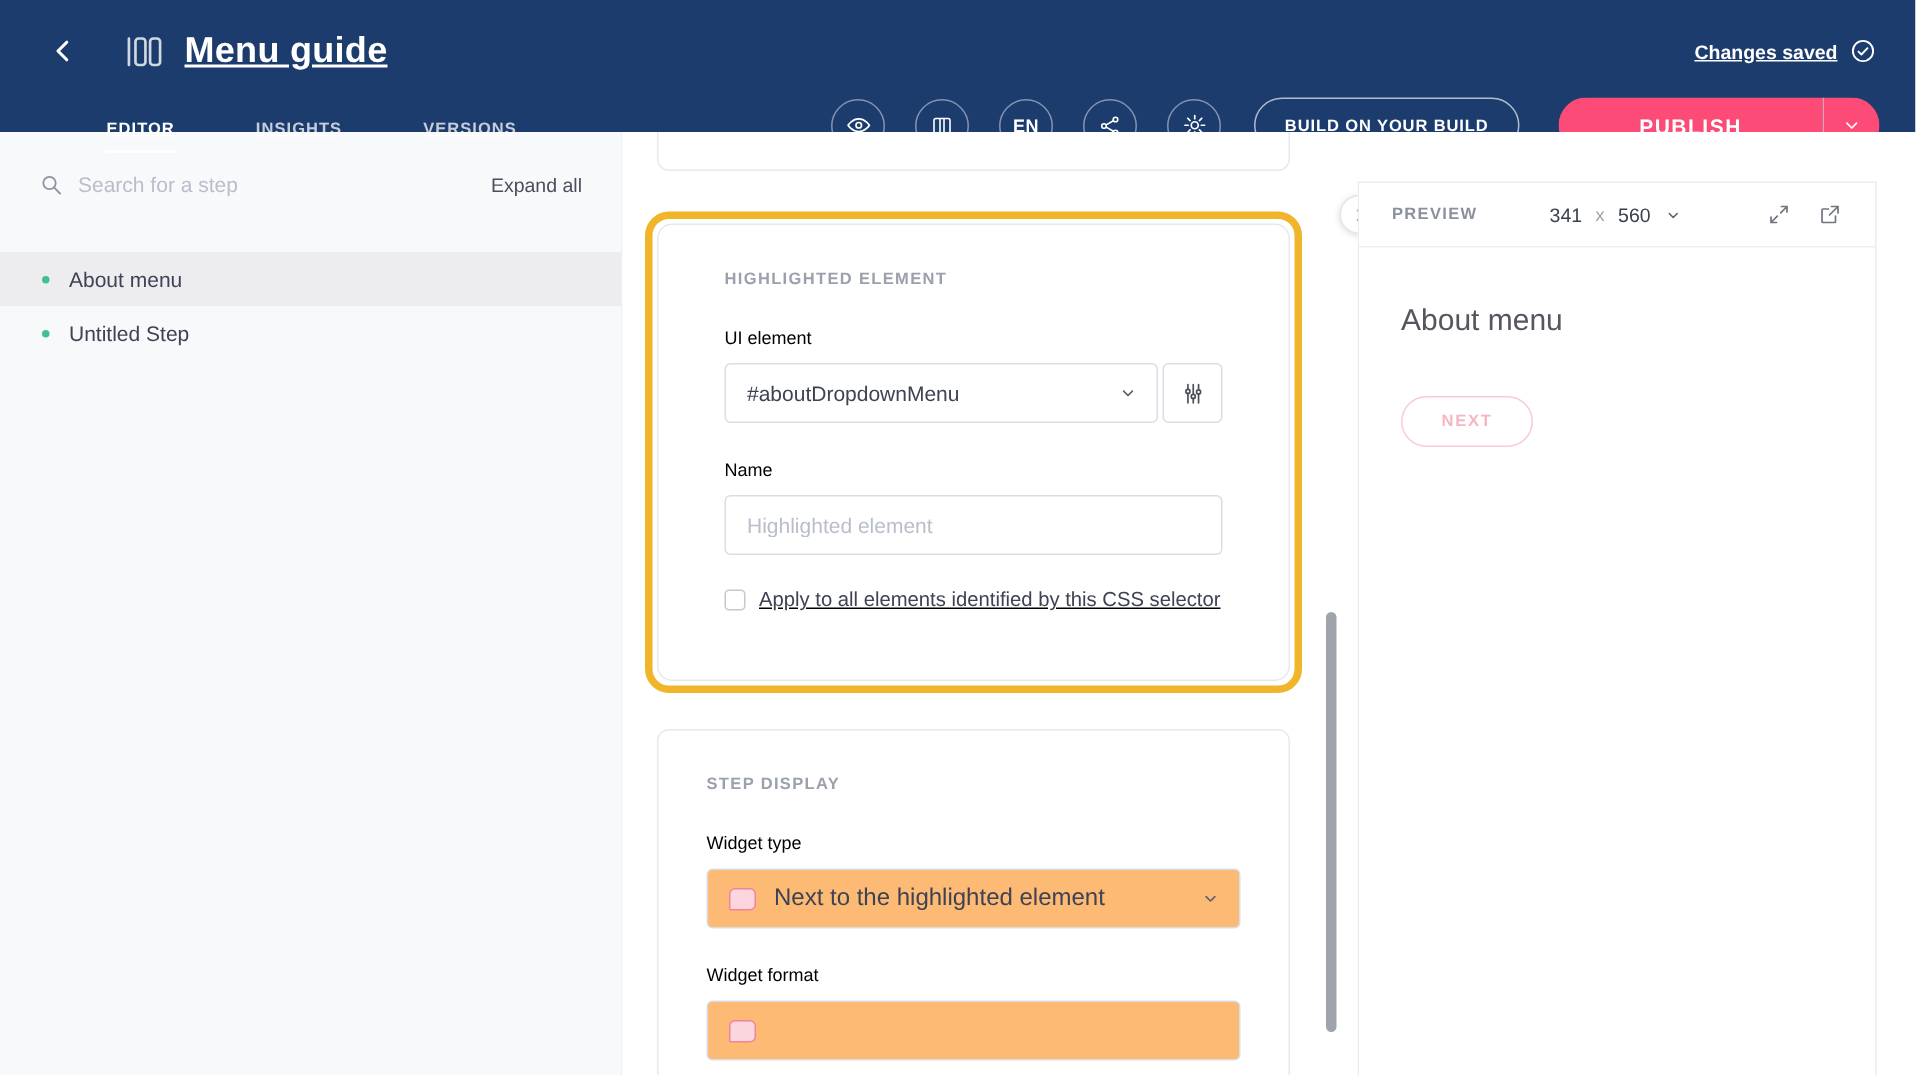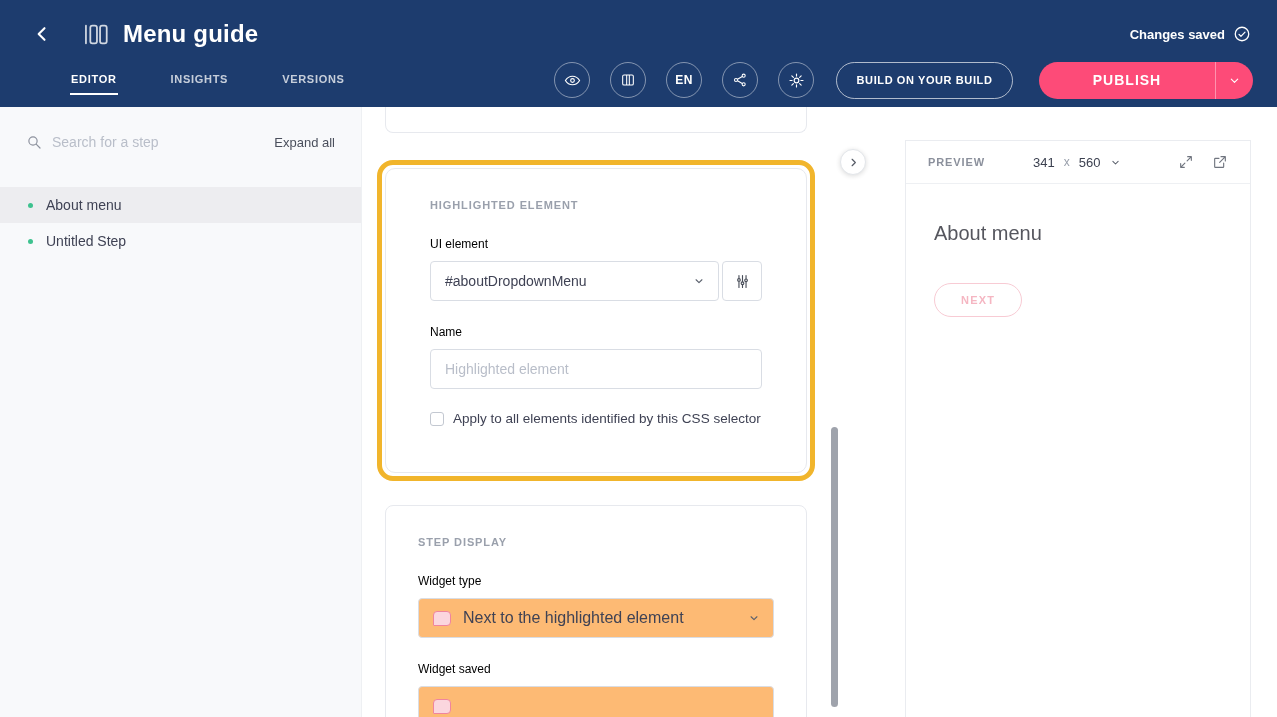--- a/index.html
+++ b/index.html
@@ -1,44 +1,44 @@
 <!DOCTYPE html>
 <html><head>
 <meta charset="utf-8">
 <style>
   * { margin:0; padding:0; box-sizing:border-box; }
   html,body { width:1277px; height:717px; }
   body { font-family:"Liberation Sans", sans-serif; background:#fff; overflow:hidden; }
   .app { width:1277px; height:717px; display:flex; flex-direction:column; }
 
   
-  .topbar { height:107px; flex:none; background:#1d3c6e; color:#fff; padding:12px 24px 0 24px; }
+  .topbar { height:88px; flex:none; background:#1d3c6e; color:#fff; padding:12px 24px 0 24px;text-decoration:underline; }
   .row1 { display:flex; align-items:center; height:44px; }
   .back-btn { background:none; border:none; cursor:pointer; padding:4px; display:flex; margin-left:4px; }
   .logo { margin-left:26px; display:flex; }
   .guide-title { font-size:24px; font-weight:700; margin-left:14px; letter-spacing:.2px; color:#fff; }
   .changes { margin-left:auto; display:flex; align-items:center; gap:8px; font-size:13px; font-weight:700; margin-right:2px; }
-  .row2 { display:flex; align-items:center; margin-top:2px; height:44px; }
+  .row2 { display:flex; align-items:flex-end; margin-top:2px; height:44px; }
   .tabs { display:flex; gap:52px; margin-left:46px; }
   .tab { position:relative; font-size:11px; font-weight:700; letter-spacing:.7px; color:rgba(255,255,255,.75); cursor:pointer; padding:8px 1px 10px; background:none; border:none; font-family:inherit; }
   .tab.active { color:#fff; }
   .tab.active::after { content:""; position:absolute; left:0; right:0; bottom:0; height:2px; background:#fff; }
   .actions { margin-left:auto; display:flex; align-items:center; }
   .circle-btn { width:36px; height:36px; border-radius:50%; border:1px solid rgba(255,255,255,.45); background:transparent; display:flex; align-items:center; justify-content:center; cursor:pointer; margin-left:20px; color:#fff; font-family:inherit; }
   .lang-txt { font-size:12px; font-weight:700; letter-spacing:.3px; color:#fff; }
   .build-btn { margin-left:22px; height:37px; width:177px; border-radius:19px; border:1px solid rgba(255,255,255,.65); background:transparent; color:#fff; font-size:11px; font-weight:700; letter-spacing:.6px; cursor:pointer; font-family:inherit; }
   .publish { margin-left:26px; display:flex; height:37px; border-radius:19px; overflow:hidden; }
   .publish-main { width:176px; background:#fd4b78; border:none; color:#fff; font-size:14px; font-weight:700; letter-spacing:1px; cursor:pointer; font-family:inherit; }
   .publish-caret { width:38px; background:#fd4b78; border:none; border-left:1px solid rgba(255,255,255,.4); display:flex; align-items:center; justify-content:center; cursor:pointer; color:#fff; }
 
   
   .main { flex:1; display:flex; min-height:0; }
 
   
-  .sidebar { width:362px; flex:none; background:#f8f9fb; border-right:1px solid #eef0f3; }
+  .sidebar { width:415px; flex:none; background:#f8f9fb; border-right:1px solid #eef0f3; }
   .search-row { display:flex; align-items:center; padding:0 26px; height:70px; gap:10px; }
   .search-input { flex:1; border:none; background:transparent; outline:none; font-size:14px; color:#3f4254; font-family:inherit; min-width:0; }
   .search-input::placeholder { color:#b9bec9; }
   .expand-all { font-size:13px; color:#4a4f5c; cursor:pointer; background:none; border:none; font-family:inherit; flex:none; }
   .steps-list { list-style:none; margin-top:10px; }
   .step-item { display:flex; align-items:center; gap:13px; height:36px; padding:0 28px; font-size:14px; color:#3f4254; cursor:pointer; }
   .step-item.selected { background:#ededf0; }
   .step-dot { width:5px; height:5px; border-radius:50%; background:#3ec28f; flex:none; }
 
   
@@ -49,21 +49,21 @@
   .highlight-ring { margin-top:27px; border:5px solid #f1b52c; border-radius:16px; padding:3px; }
   .hl-card { border-radius:10px; padding:30px 44px 46px; }
   .section-title { font-size:11px; font-weight:700; letter-spacing:.9px; color:#9aa0ac; }
   .field-label { margin-top:26px; font-size:12px; color:#000000; }
   .select-row { margin-top:10px; display:flex; gap:3px; }
   .select-box { flex:1; height:40px; border:1px solid #d9dde4; border-radius:4px; display:flex; align-items:center; padding:0 14px; font-size:14px; color:#3f4254; cursor:pointer; background:#fff; min-width:0; }
   .select-box .caret { margin-left:auto; color:#5a606c; display:flex; }
   .icon-btn { width:40px; height:40px; border:1px solid #d9dde4; border-radius:4px; background:#fff; display:flex; align-items:center; justify-content:center; cursor:pointer; flex:none; }
   .text-input { margin-top:10px; width:100%; height:40px; border:1px solid #d9dde4; border-radius:4px; padding:0 14px; font-size:14px; color:#3f4254; outline:none; font-family:inherit; background:#fff; }
   .text-input::placeholder { color:#b9bec9; }
-  .checkbox-row { margin-top:22px; display:flex; align-items:center; gap:9px; cursor:pointer; }
+  .checkbox-row { margin-top:22px; display:flex; align-items:center; gap:9px; cursor:pointer;text-decoration:underline; }
   .checkbox { width:14px; height:14px; border:1px solid #c3c8d1; border-radius:3px; background:#fff; flex:none; cursor:pointer; }
   .checkbox-label { font-size:13.5px; color:#3f4254; }
   .step-card { width:422px; margin-left:8px; margin-top:24px; padding:30px 32px 36px; }
   .dropdown { margin-top:10px; height:40px; border:1px solid #d9dde4; border-radius:4px; display:flex; align-items:center; padding:0 14px; gap:12px; cursor:pointer; background:#fdba74; font-size:16px; color:#3f4254; }
   .dropdown .caret { margin-left:auto; color:#5a606c; display:flex; }
   .widget-icon { width:18px; height:15px; background:#fbd6de; border:1.5px solid #f0849d; border-radius:4px 4px 4px 1px; flex:none; }
   .v-scrollbar { position:absolute; left:469px; top:320px; width:7px; height:280px; background:#9fa3ac; border-radius:4px; cursor:pointer; }
   .panel-toggle { position:absolute; left:478px; top:42px; width:26px; height:26px; border-radius:50%; background:#fff; border:1px solid #e3e6ea; box-shadow:0 1px 5px rgba(0,0,0,.14); display:flex; align-items:center; justify-content:center; cursor:pointer; color:#555b66; z-index:5; padding:0; }
 
   
@@ -239,21 +239,21 @@
           <div class="field-label">Widget type</div>
           <div class="dropdown">
             <span class="widget-icon"></span>
             <span>Next to the highlighted element</span>
             <span class="caret">
               <svg width="10" height="10" viewBox="0 0 24 24" fill="none" stroke="currentColor" stroke-width="2.6" stroke-linecap="round" stroke-linejoin="round">
                   <path d="M5 9l7 7 7-7"></path>
                 </svg>
             </span>
           </div>
-          <div class="field-label" style="margin-top:24px;">Widget saved</div>
+          <div class="field-label" style="margin-top:24px;">Widget format</div>
           <div class="dropdown">
             <span class="widget-icon"></span>
           </div>
         </div>
 
       </div>
 
       <div class="v-scrollbar"></div>
       <button class="panel-toggle">
         <span style="display:flex;">

